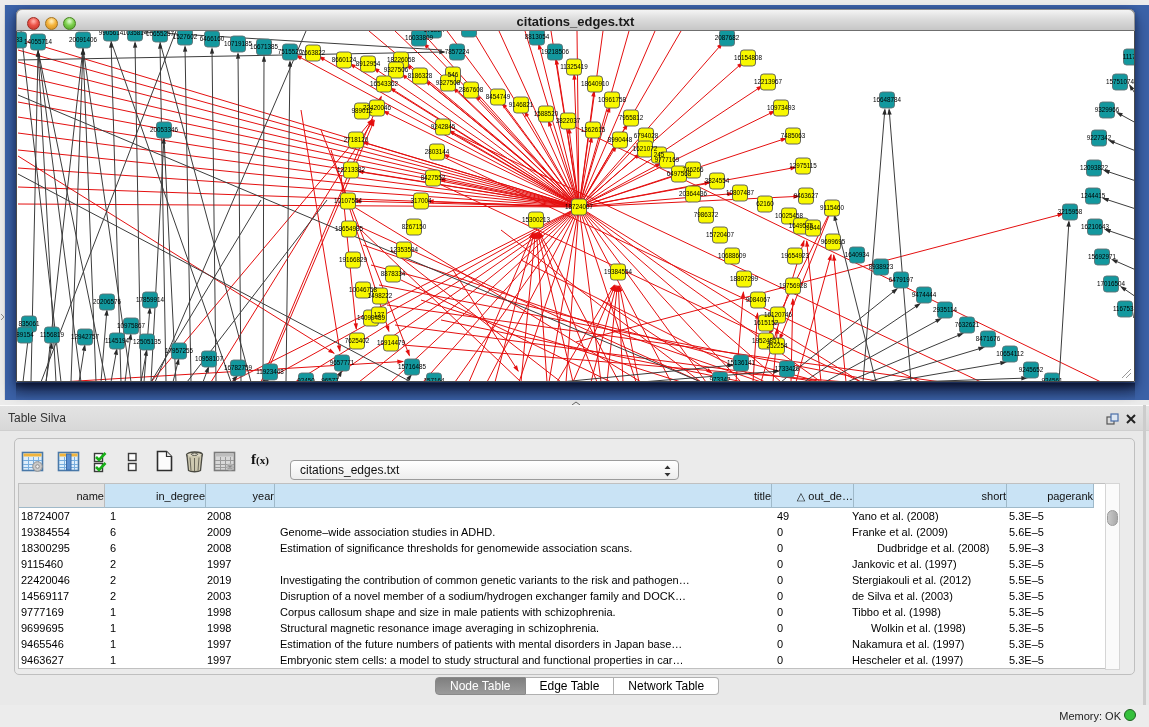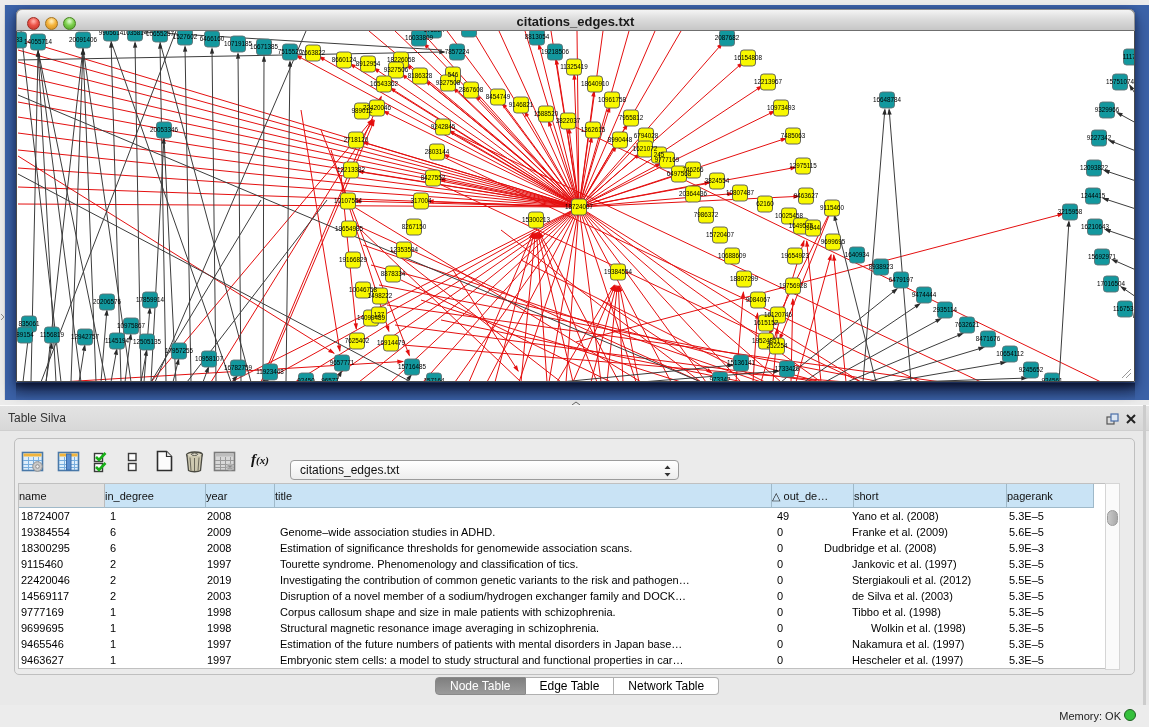--- a/index.html
+++ b/index.html
@@ -24,21 +24,21 @@
             border-top:1px solid #fbfbfb; border-bottom:1px solid #cfcfcf;}
   .tphead .t { position:absolute; left:8px; top:5px; font-size:12px; color:#333; }
   .pbox { position:absolute; left:14px; top:33px; width:1121px; height:237px; background:#ebebeb;
           border:1px solid #bfbfbf; border-radius:5px; }
   .toolbar { position:absolute; left:0; top:7px; height:30px; width:100%; }
   .combo { position:absolute; left:275px; top:14px; width:389px; height:20px; background:linear-gradient(#ffffff,#ededed);
            border:1px solid #9b9b9b; border-radius:4px; font-size:12px; color:#111; line-height:18px; padding-left:9px; }
   .tblwrap { position:absolute; left:3px; top:44px; width:1096px; height:186px; background:#fff; border:1px solid #c0c0c0; }
   .thead { position:absolute; left:0; top:0; height:24px; width:100%; }
   .th { position:absolute; top:0; height:24px; background:#c9e3f5; border-right:1px solid #9fb9c9; border-bottom:1px solid #9fb9c9;
-        font-size:11px; color:#111; text-align:left; line-height:24px; }
+        font-size:11px; color:#111; text-align:right; line-height:24px; }
   .th.gray { background:#e2e2e2; border-right:1px solid #bbb; }
   .rows { position:absolute; left:0; top:24px; width:100%; font-size:11px; color:#000; }
   .row { position:absolute; height:16px; line-height:16px; width:100%; white-space:nowrap; }
   .c { position:absolute; overflow:hidden; }
   .vsb { position:absolute; right:14px; top:44px; width:15px; height:187px; background:#fafafa; border:1px solid #d5d5d5; }
   .vsb .thumb { position:absolute; left:1px; top:26px; width:11px; height:16px; background:linear-gradient(90deg,#c9c9c9,#a9a9a9); border-radius:6px; border:1px solid #9a9a9a;}
   .tabs { position:absolute; left:428px; top:272px; height:18px; font-size:12px;margin-left:7px; }
   .tab { float:left; height:18px; line-height:17px; padding:0 14px; background:#fff; color:#000; border:1px solid #b0b0b0; border-left:none; }
   .tab.first { border-left:1px solid #b0b0b0; border-radius:4px 0 0 4px; }
   .tab.last { border-radius:0 4px 4px 0; }
@@ -754,21 +754,21 @@
           </svg>
           <svg style="position:absolute;left:198px;top:4px" width="23" height="23" viewBox="0 0 23 23">
             <rect x="1.5" y="2.5" width="20" height="18" fill="#d8d8d8" stroke="#7b7b7b" stroke-width="1.6"></rect>
             <rect x="2.5" y="3.5" width="18" height="3" fill="#bdbdbd"></rect>
             <g stroke="#9a9a9a" stroke-width="1">
               <path d="M2 10.5 h19 M2 14.5 h19 M2 17.5 h19 M7.5 7 v13 M12.5 7 v13 M17.5 7 v13"></path>
             </g>
             <circle cx="17" cy="17" r="3.6" fill="#b5b5b5"></circle>
             <path d="M15.5 15.5 l3 3 M18.5 15.5 l-3 3" stroke="#888" stroke-width="1.2"></path>
           </svg>
-          <div style="position:absolute;left:236px;top:5px;font-size:15px;font-style:italic;font-weight:bold;font-family:'Liberation Serif',serif;color:#111">f<span style="font-size:11px">(x)</span></div>
+          <div style="position:absolute;left:236px;top:5px;font-size:15px;font-weight:bold;font-family:'Liberation Serif',serif;color:#111">f<span style="font-size:11px">(x)</span></div>
         <div class="combo">citations_edges.txt
           <svg style="position:absolute;right:6px;top:3px" width="9" height="14">
               <path d="M1.5 5 L4.5 1.5 L7.5 5 Z M1.5 9 L4.5 12.5 L7.5 9 Z" fill="#333"></path>
             </svg>
         </div>
       </div>
       <div class="tblwrap">
         <div class="thead">
             <div class="th gray" style="left:0px;width:86px">name</div>
             <div class="th" style="left:86px;width:101px">in_degree</div>
@@ -795,28 +795,27 @@
               <span class="c" style="left:758px;width:72px">0</span>
               <span class="c" style="left:833px;width:154px">Franke et al. (2009)</span>
               <span class="c" style="left:990px;width:100px">5.6E–5</span>
             </div>
             <div class="row" style="top:32px">
               <span class="c" style="left:2px;width:80px">18300295</span>
               <span class="c" style="left:91px;width:95px">6</span>
               <span class="c" style="left:188px;width:66px">2008</span>
               <span class="c" style="left:261px;width:494px">Estimation of significance thresholds for genomewide association scans.</span>
               <span class="c" style="left:758px;width:72px">0</span>
-              <span class="c" style="left:805px;width:154px">Dudbridge et al. (2008)</span>
+              <span class="c" style="left:858px;width:154px">Dudbridge et al. (2008)</span>
               <span class="c" style="left:990px;width:100px">5.9E–3</span>
             </div>
             <div class="row" style="top:48px">
               <span class="c" style="left:2px;width:80px">9115460</span>
               <span class="c" style="left:91px;width:95px">2</span>
               <span class="c" style="left:188px;width:66px">1997</span>
-              <span class="c" style="left:261px;width:494px">Tourette syndrome. Phenomenology and classification of tics.</span>
               <span class="c" style="left:758px;width:72px">0</span>
               <span class="c" style="left:833px;width:154px">Jankovic et al. (1997)</span>
               <span class="c" style="left:990px;width:100px">5.3E–5</span>
             </div>
             <div class="row" style="top:64px">
               <span class="c" style="left:2px;width:80px">22420046</span>
               <span class="c" style="left:91px;width:95px">2</span>
               <span class="c" style="left:188px;width:66px">2019</span>
               <span class="c" style="left:261px;width:494px">Investigating the contribution of common genetic variants to the risk and pathogen…</span>
               <span class="c" style="left:758px;width:72px">0</span>

